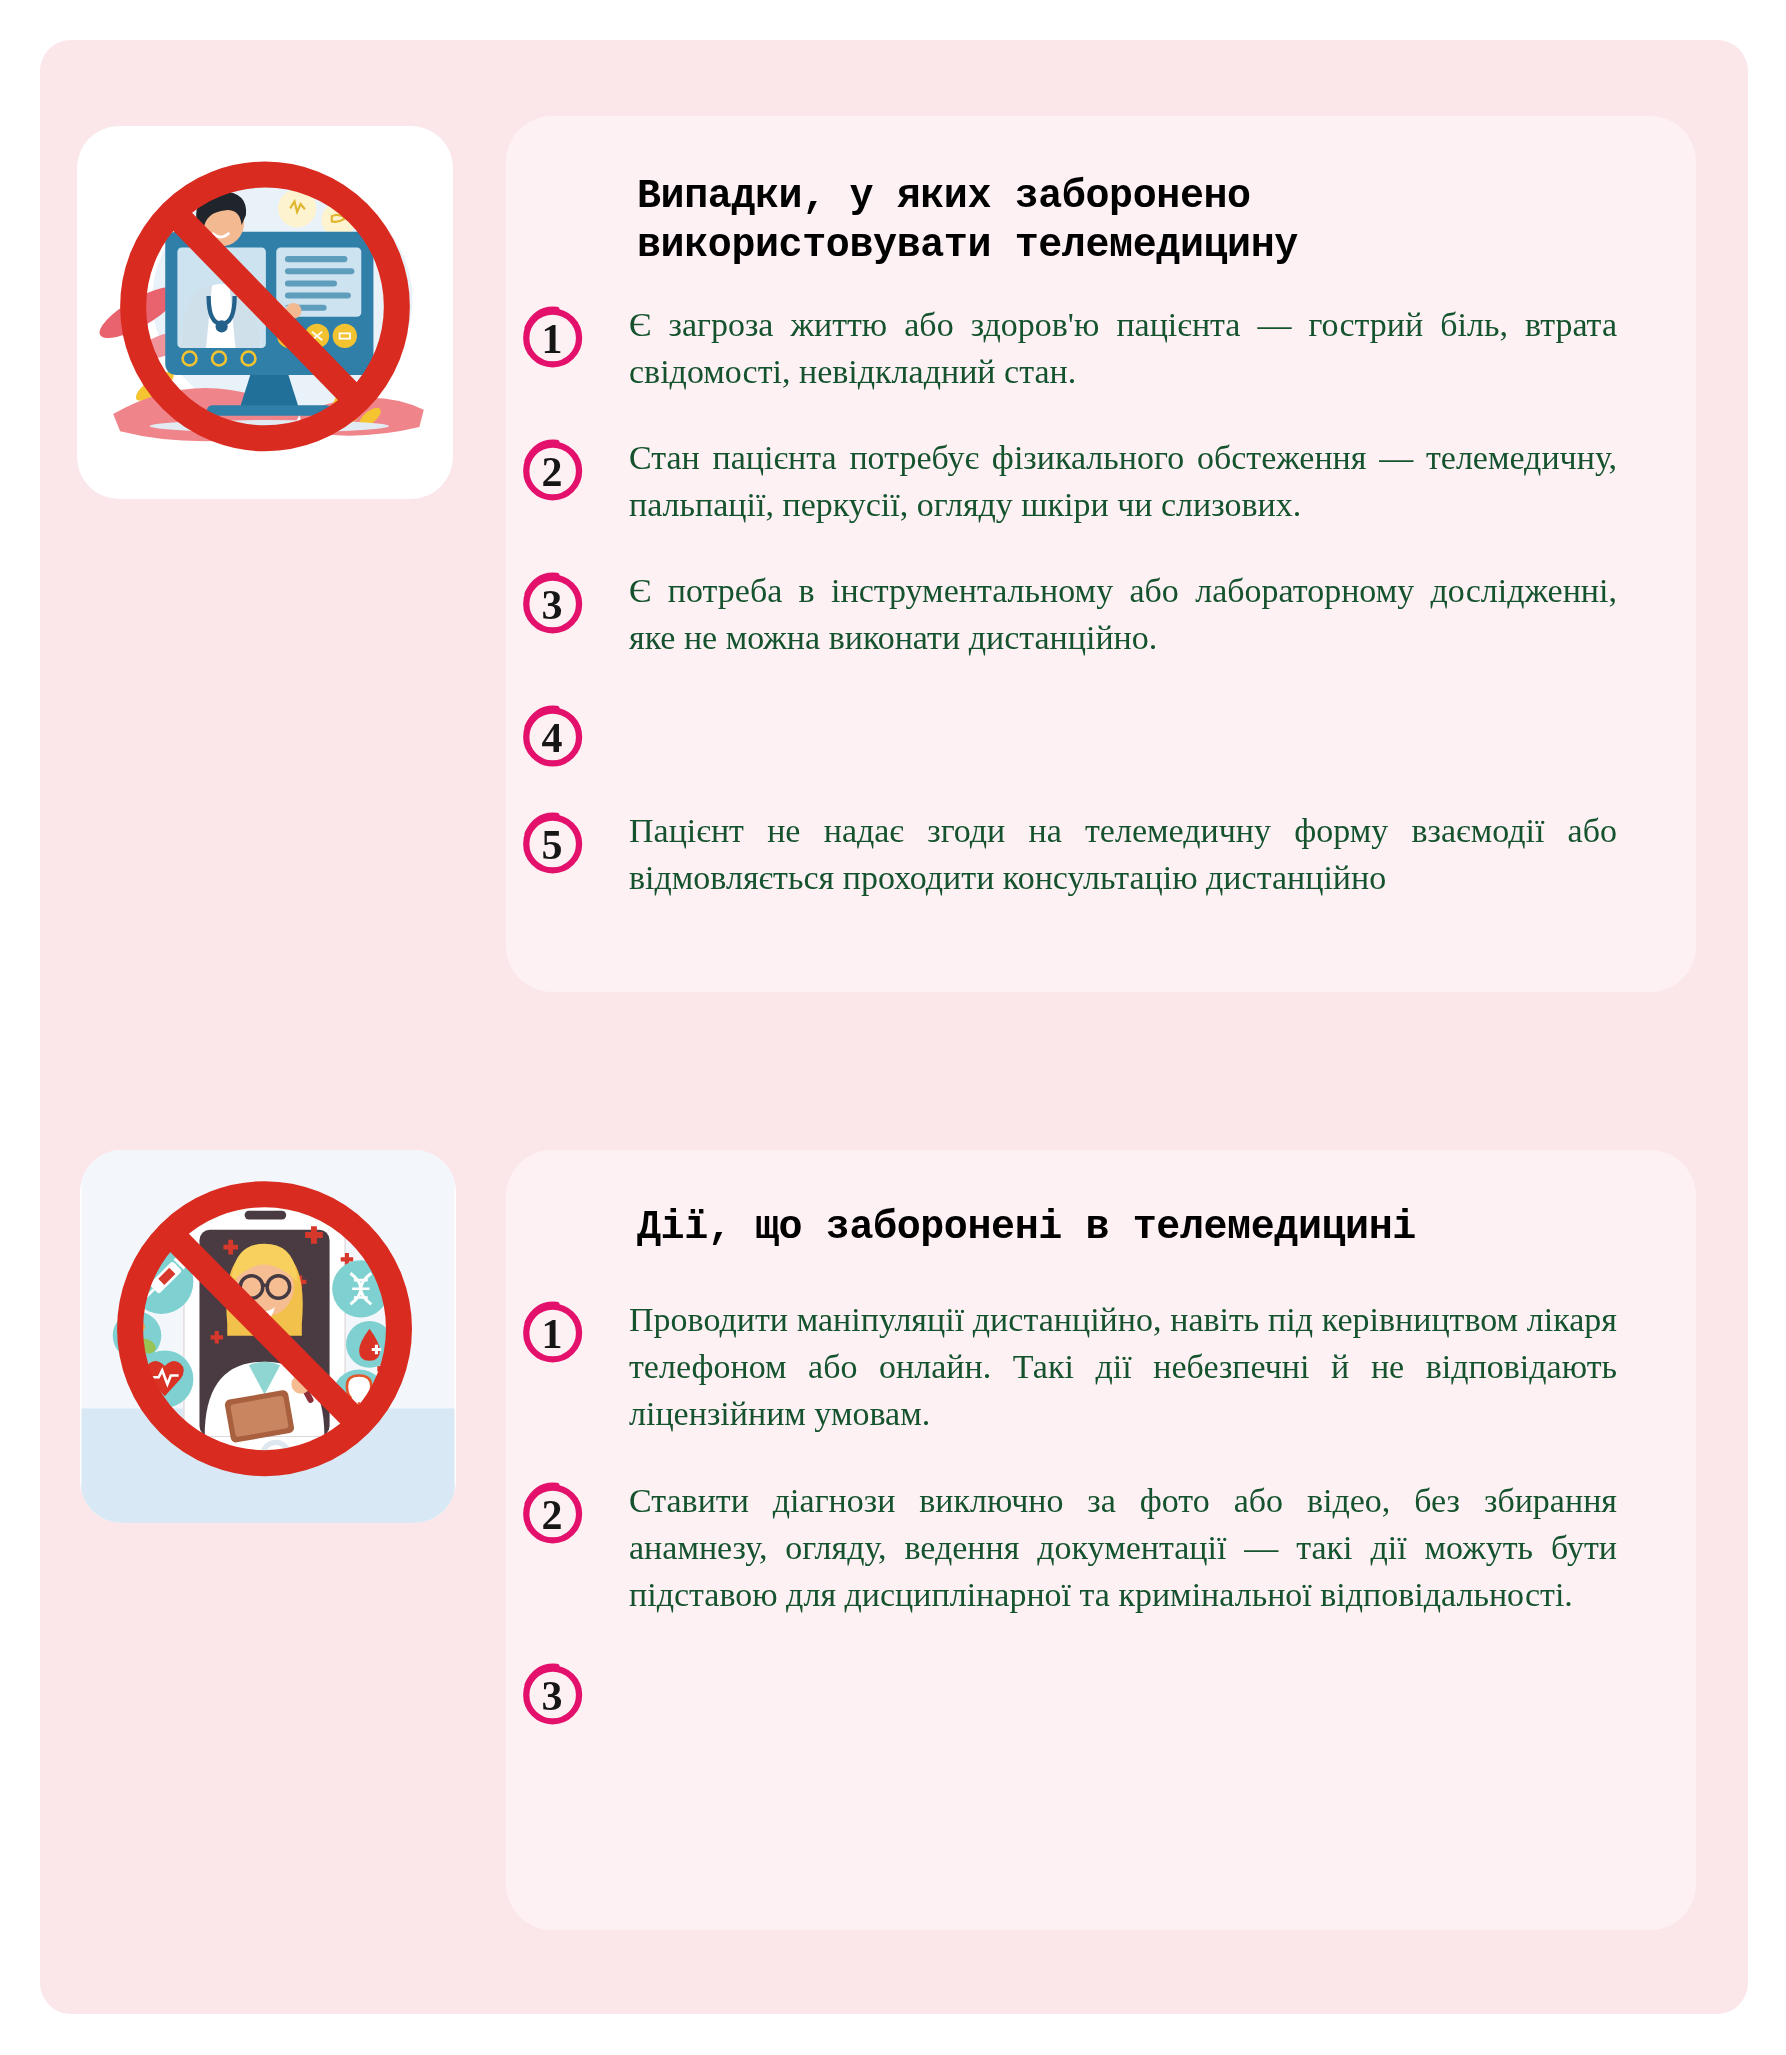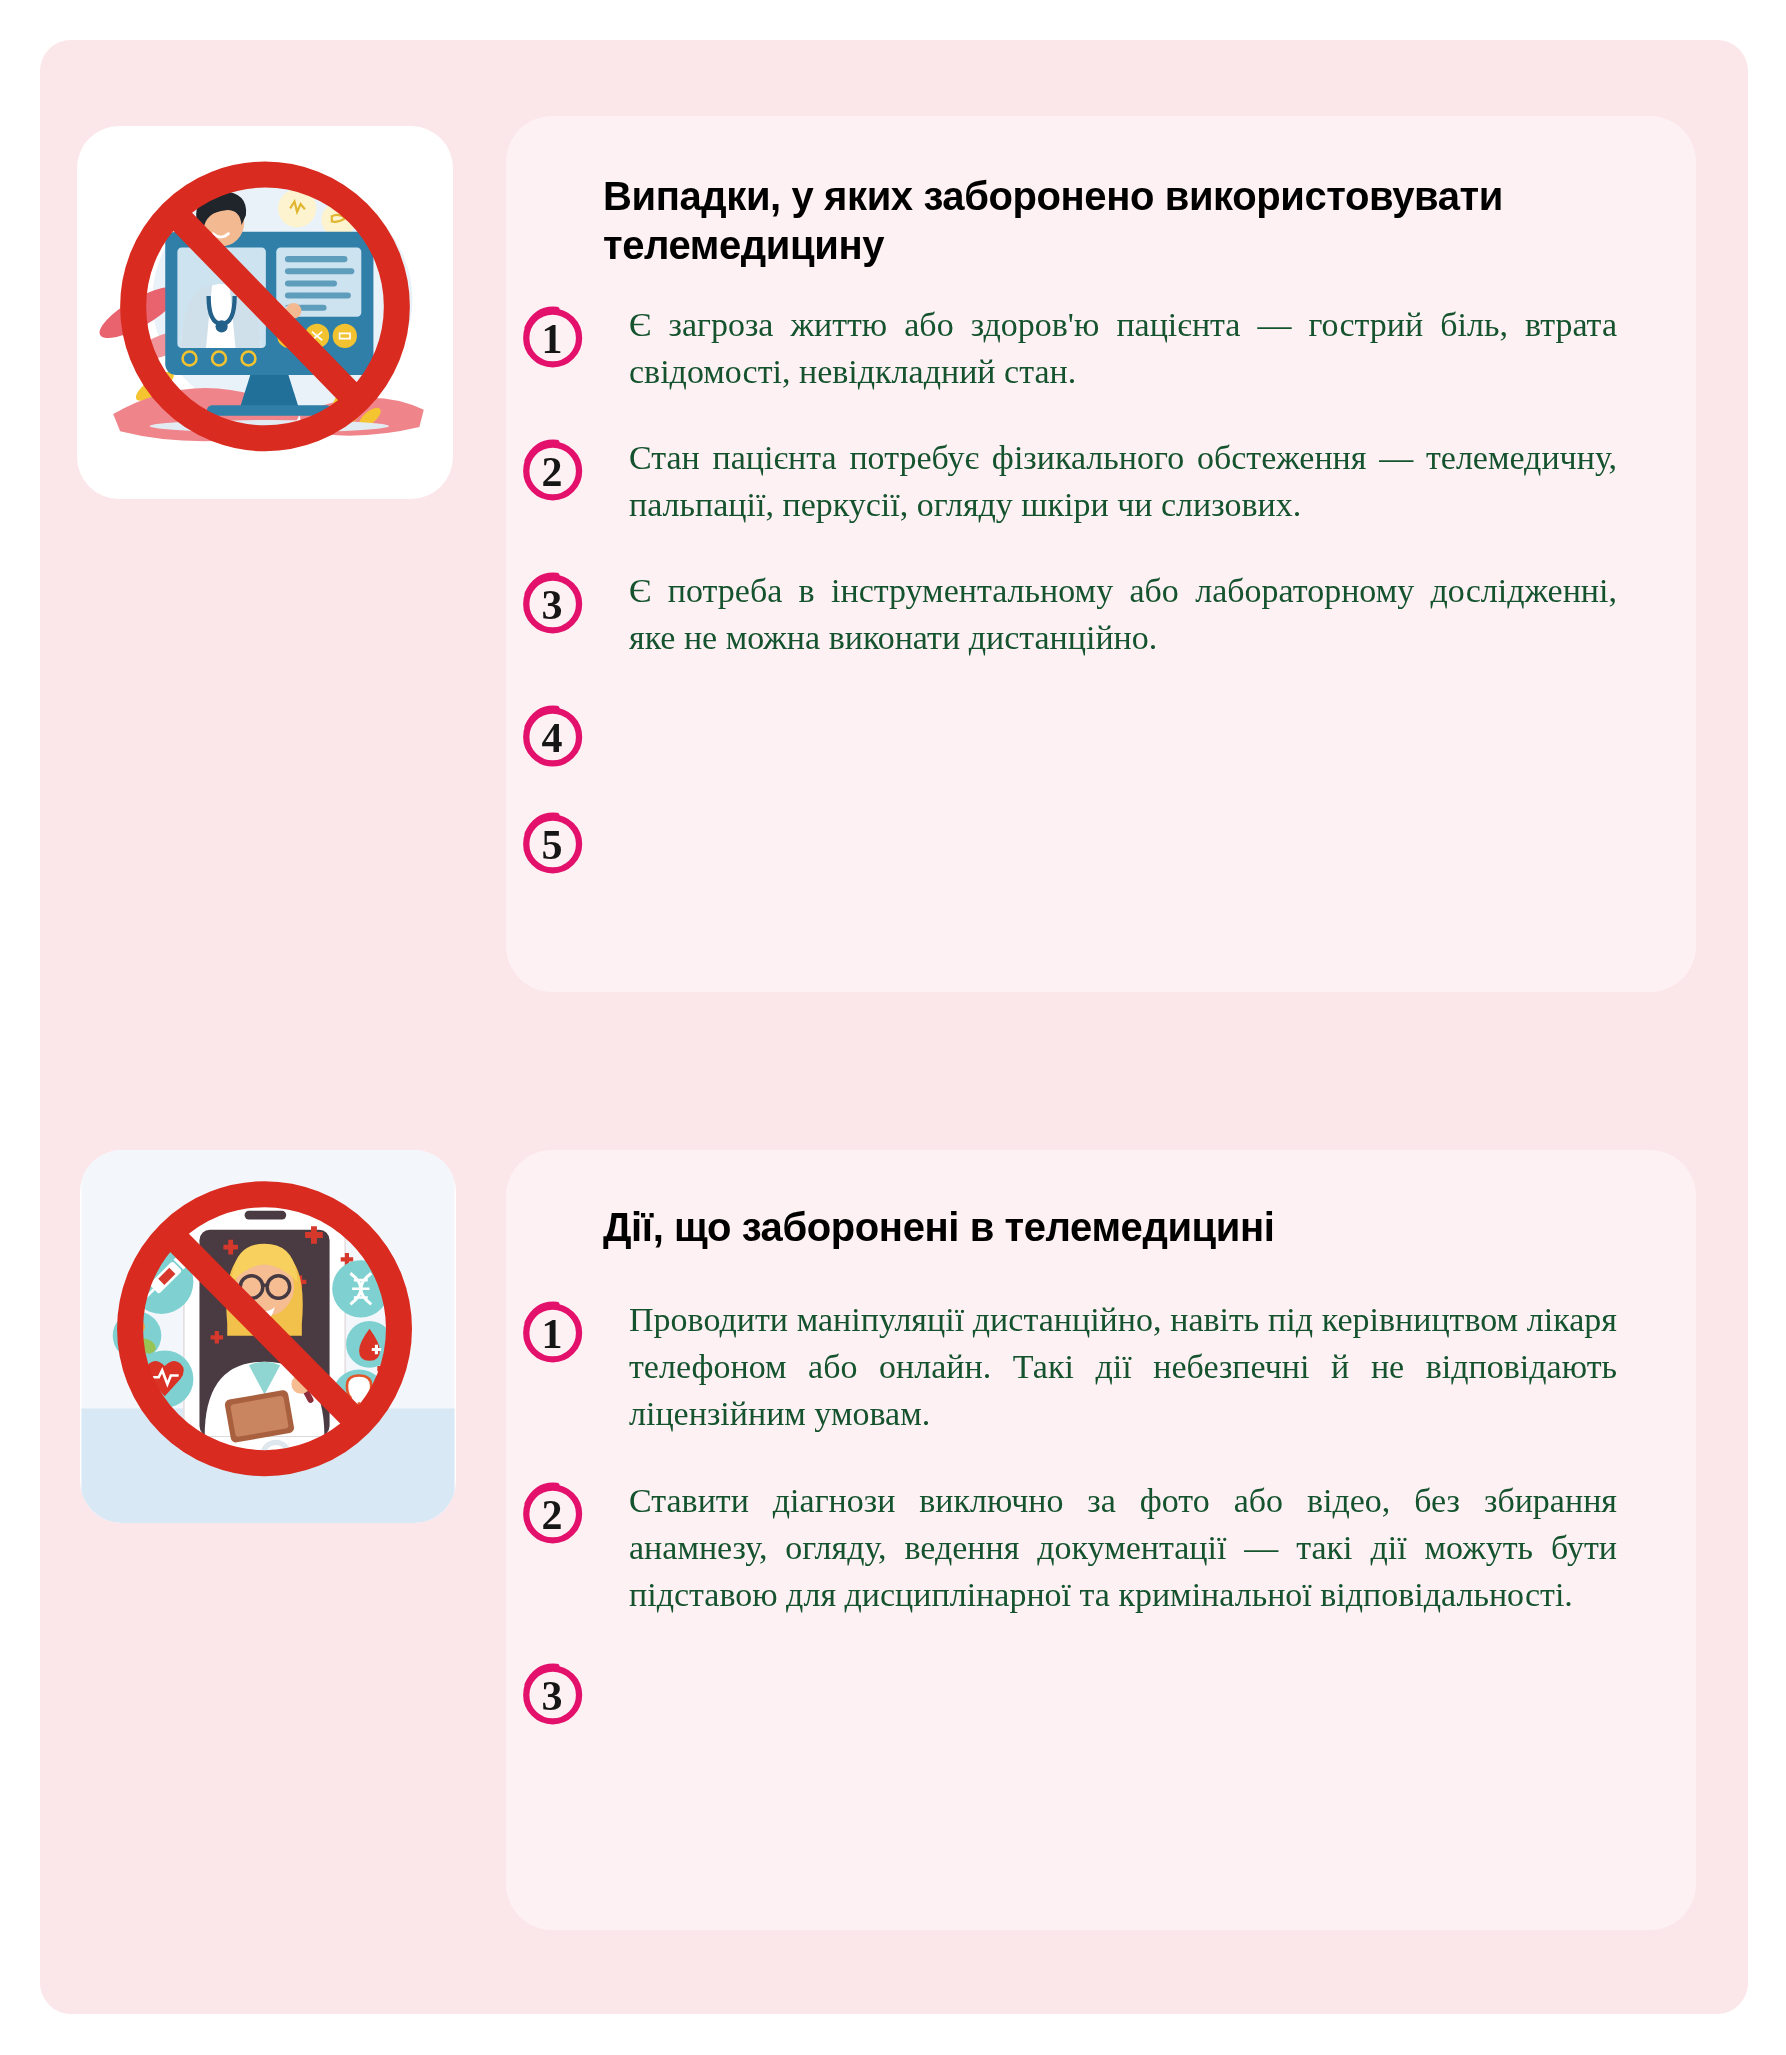--- a/index.html
+++ b/index.html
@@ -37,26 +37,26 @@
   .illo-card svg{width:100%;height:100%;display:block;}
   .text-card{
     position:absolute;
     background:var(--bg-card);
     border-radius:46px;
     padding:56px 79px 0 13px;
   }
   .text-1{left:466px; top:76px; width:1190px; height:876px;}
   .text-2{left:466px; top:1110px; width:1190px; height:780px; padding-top:53px;}
   .section-title{
-    font-family:Liberation Sans, sans-serif;
+    font-family:Liberation Mono, monospace;
     font-weight:700;
     font-size:40px;
     line-height:49px;
     color:#000;
-    margin-left:84px;
+    margin-left:118px;
     margin-bottom:31px;
     max-width:1024px;
     letter-spacing:-0.4px;
   }
   .text-2 .section-title{margin-bottom:44px;}
   .item{
     display:flex;
     align-items:flex-start;
     margin-bottom:39px;
   }
@@ -202,20 +202,21 @@
     </div>
 
     <div class="item">
       <span class="badge">
         <svg viewBox="0 0 100 100">
             <circle cx="51" cy="53" r="40" fill="none" stroke="#e3106c" stroke-width="9.5"></circle>
             <path d="M13 37 Q27 7 57 10" fill="none" stroke="#e3106c" stroke-width="9" stroke-linecap="round"></path>
           </svg>
         <span class="badge-num">5</span>
       </span>
+      <p class="item-text">Пацієнт не надає згоди на телемедичну форму взаємодії або відмовляється проходити консультацію дистанційно</p>
     </div>
   </div>
 
   <div class="illo-card illo-2">
     <svg viewBox="0 0 430 430" aria-hidden="true">
       <defs>
         <path id="plus" d="M-4 -12 h8 v8 h8 v8 h-8 v8 h-8 v-8 h-8 v-8 h8 z"></path>
       </defs>
       <rect x="0" y="0" width="430" height="430" fill="#f3f7fb"></rect>
       <rect x="0" y="298" width="430" height="132" fill="#d8e8f4"></rect>

